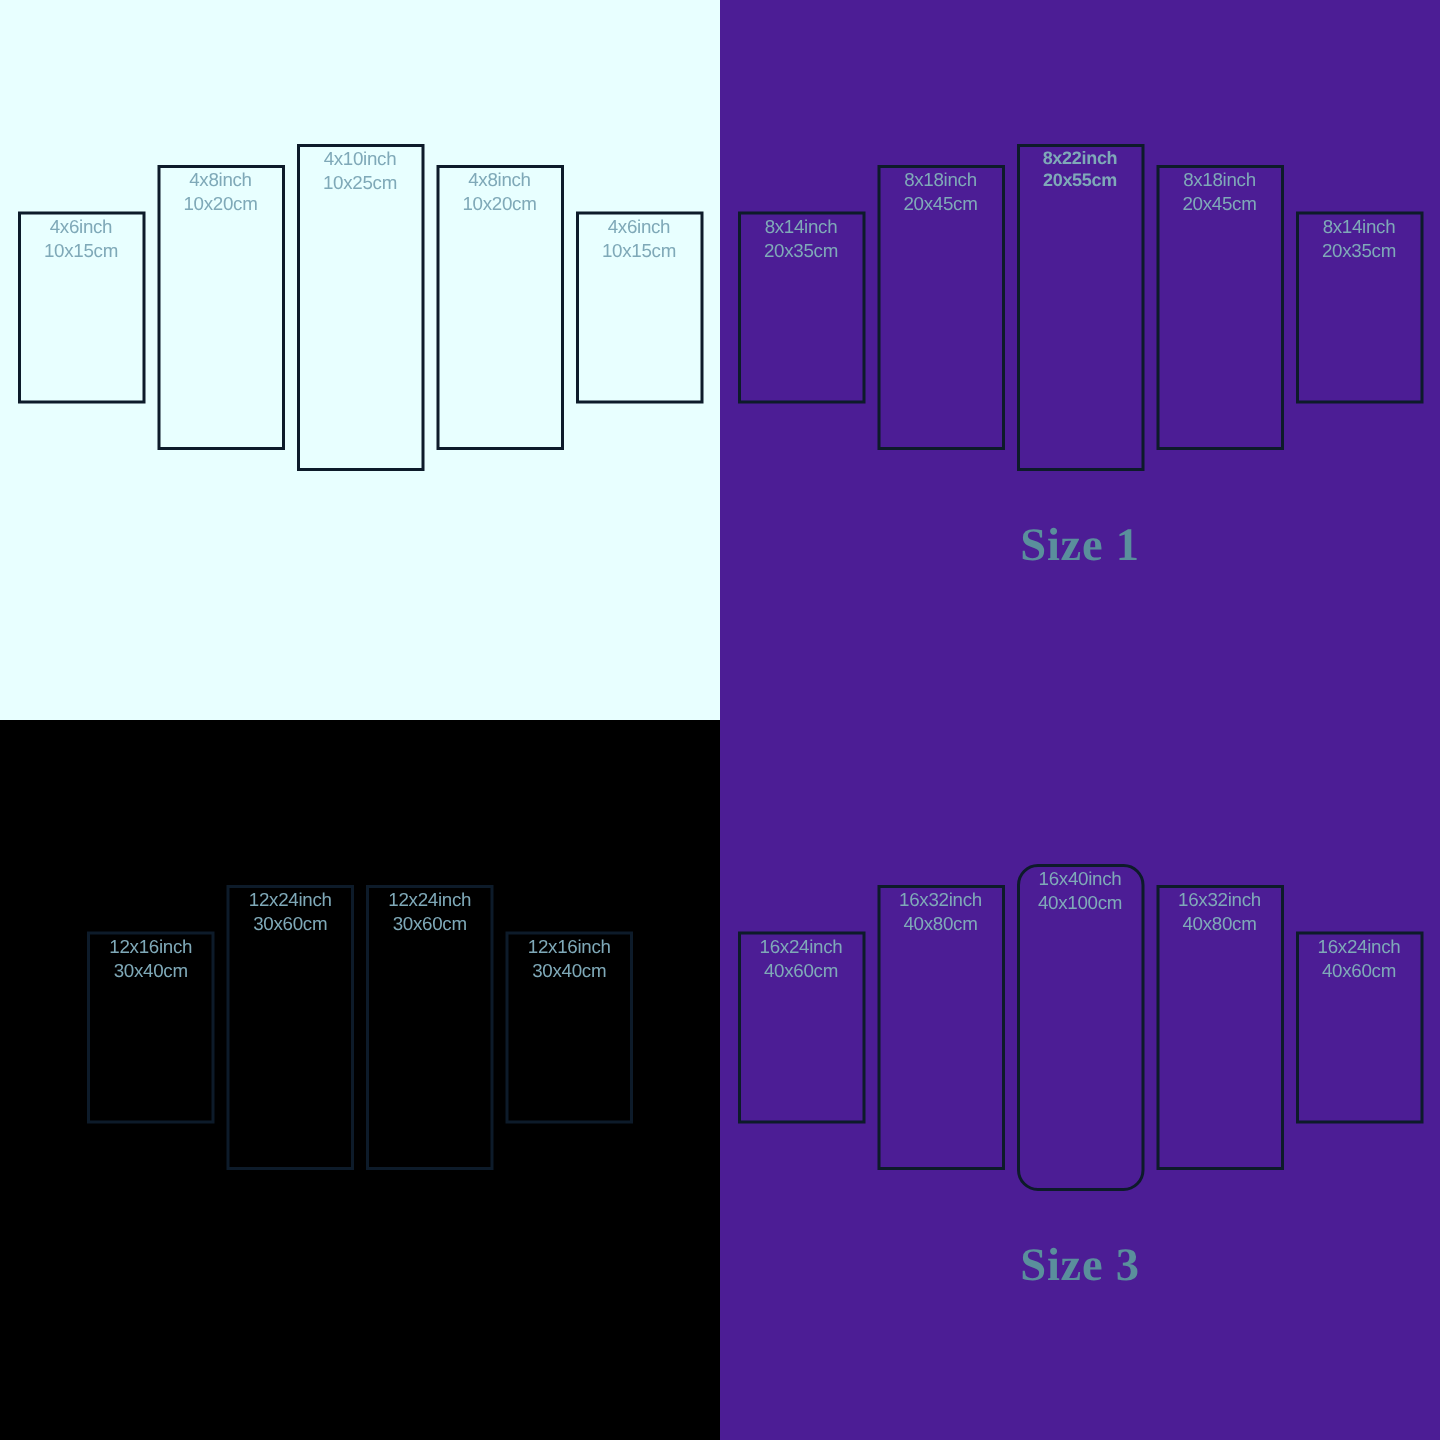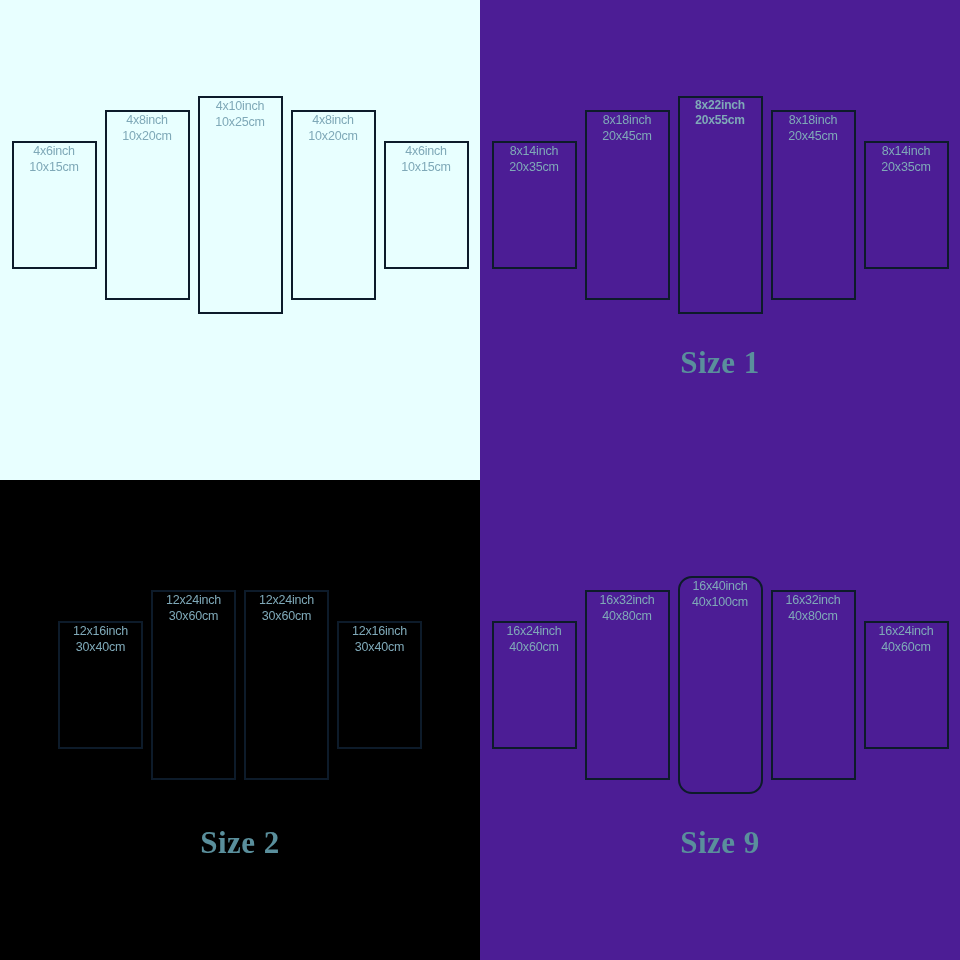--- a/index.html
+++ b/index.html
@@ -121,35 +121,34 @@
         <div class="panel" style="height: 190px;">
           <div class="panel-label" style="font-size: 12.5px;"><span class="inch">12x24inch</span><span class="cm">30x60cm</span></div>
         </div>
         <div class="panel" style="height: 190px;">
           <div class="panel-label" style="font-size: 12.5px;"><span class="inch">12x24inch</span><span class="cm">30x60cm</span></div>
         </div>
         <div class="panel" style="height: 128px;">
           <div class="panel-label" style="font-size: 12.5px;"><span class="inch">12x16inch</span><span class="cm">30x40cm</span></div>
         </div>
       </div>
-      <div class="quad-title" style="top: 345px;">Size 2</div>
     </div>
     <div class="quadrant" style="background: #4c1d95; text-decoration: underline;">
       <div class="panel-row" style="top: 100px; height: 210px;">
         <div class="panel" style="height: 128px;">
           <div class="panel-label" style="font-size: 12.5px;"><span class="inch">16x24inch</span><span class="cm">40x60cm</span></div>
         </div>
         <div class="panel" style="height: 190px;">
           <div class="panel-label" style="font-size: 12.5px;"><span class="inch">16x32inch</span><span class="cm">40x80cm</span></div>
         </div>
         <div class="panel" style="height: 218px; border-radius: 14px;">
           <div class="panel-label" style="font-size: 12.5px;"><span class="inch">16x40inch</span><span class="cm">40x100cm</span></div>
         </div>
         <div class="panel" style="height: 190px;">
           <div class="panel-label" style="font-size: 12.5px;"><span class="inch">16x32inch</span><span class="cm">40x80cm</span></div>
         </div>
         <div class="panel" style="height: 128px;">
           <div class="panel-label" style="font-size: 12.5px;"><span class="inch">16x24inch</span><span class="cm">40x60cm</span></div>
         </div>
       </div>
-      <div class="quad-title" style="top: 345px;">Size 9</div>
+      <div class="quad-title" style="top: 345px;">Size 3</div>
     </div>
   </div>
 
 </body></html>

